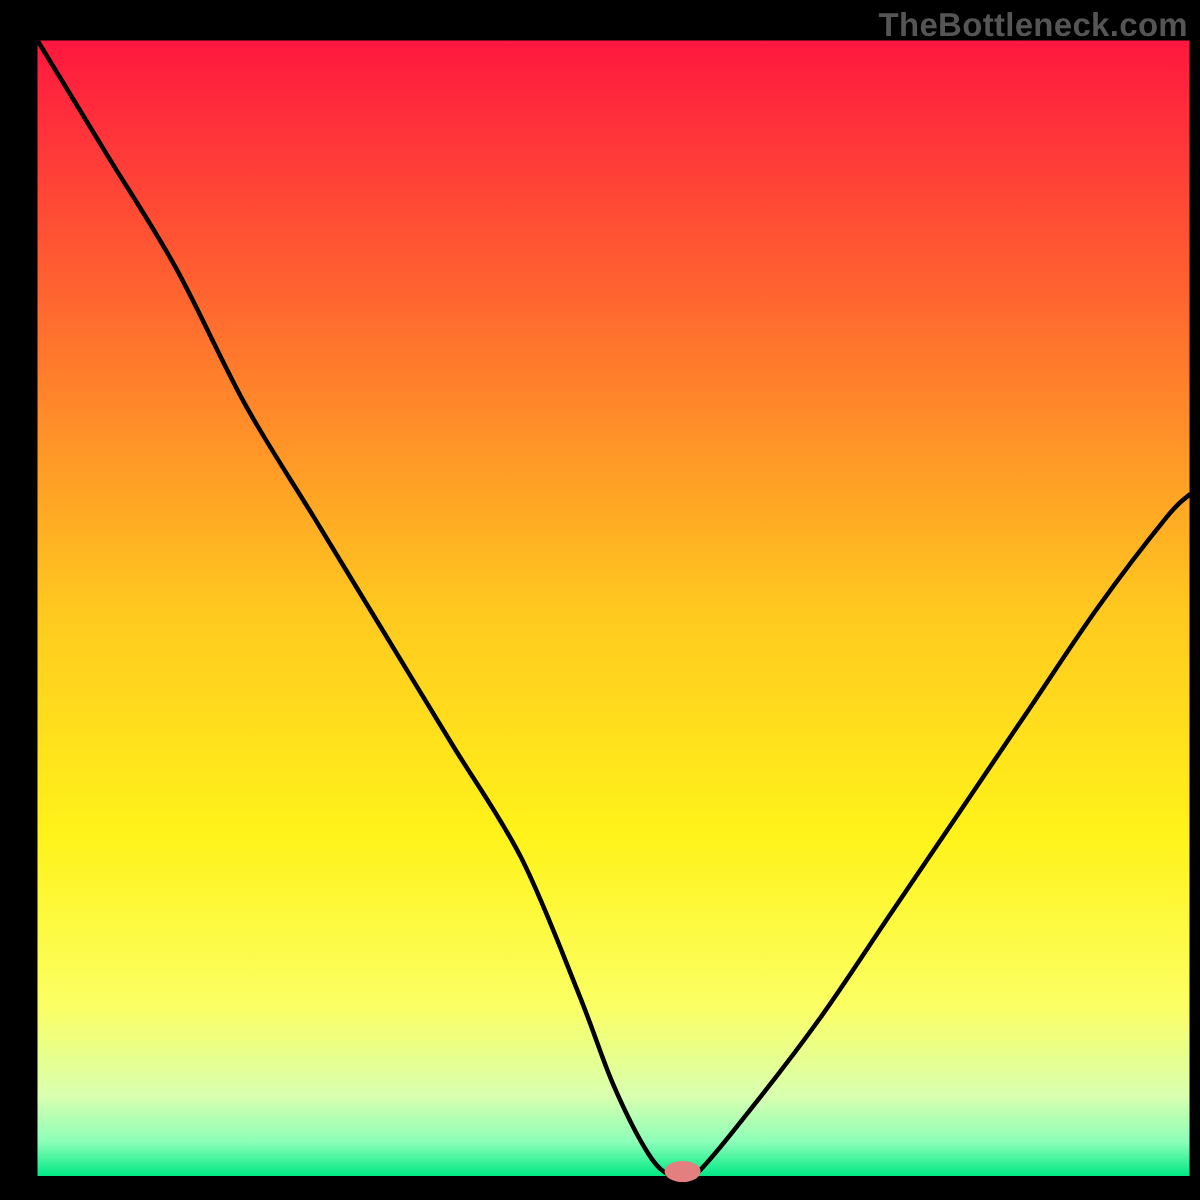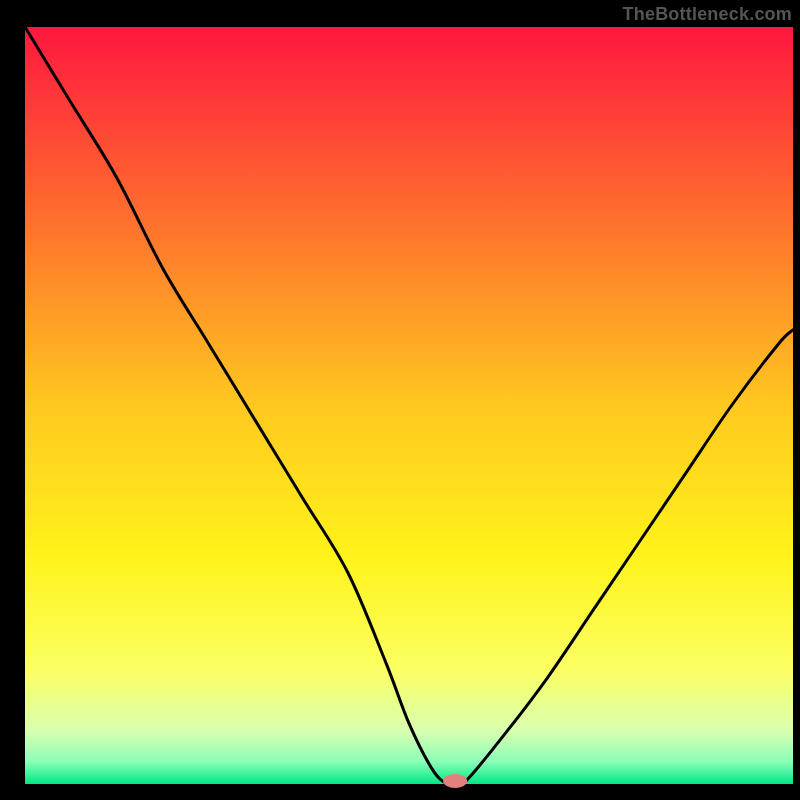--- a/index.html
+++ b/index.html
@@ -14,21 +14,21 @@
   .container {
     position: relative;
     width: 800px;
     height: 800px;
   }
   .watermark {
     position: absolute;
     top: 4px;
     right: 8px;
     color: #555;
-    font-size: 18px;
+    font-size: 22px;
     font-weight: 600;
     letter-spacing: 0.2px;
     z-index: 10;
     margin-left: 12px;
   }
   svg.plot {
     position: absolute;
     left: 0;
     top: 0;
     width: 800px;

